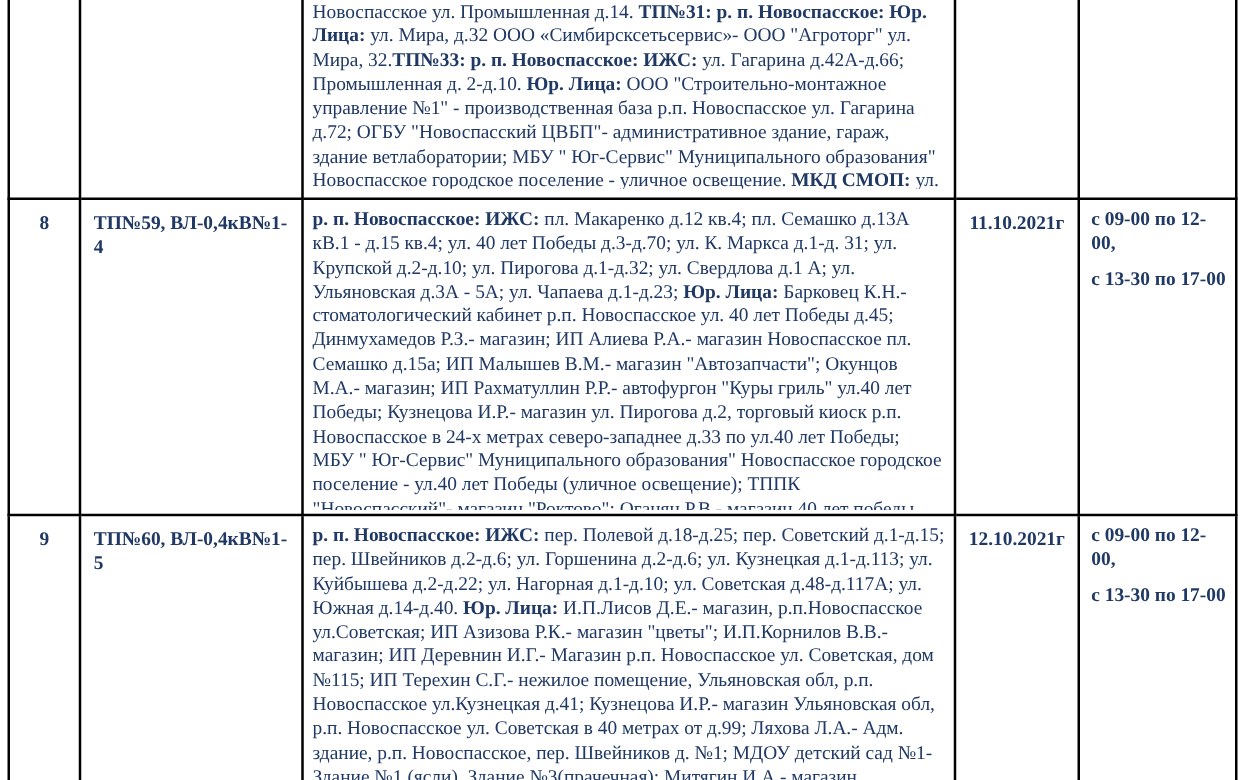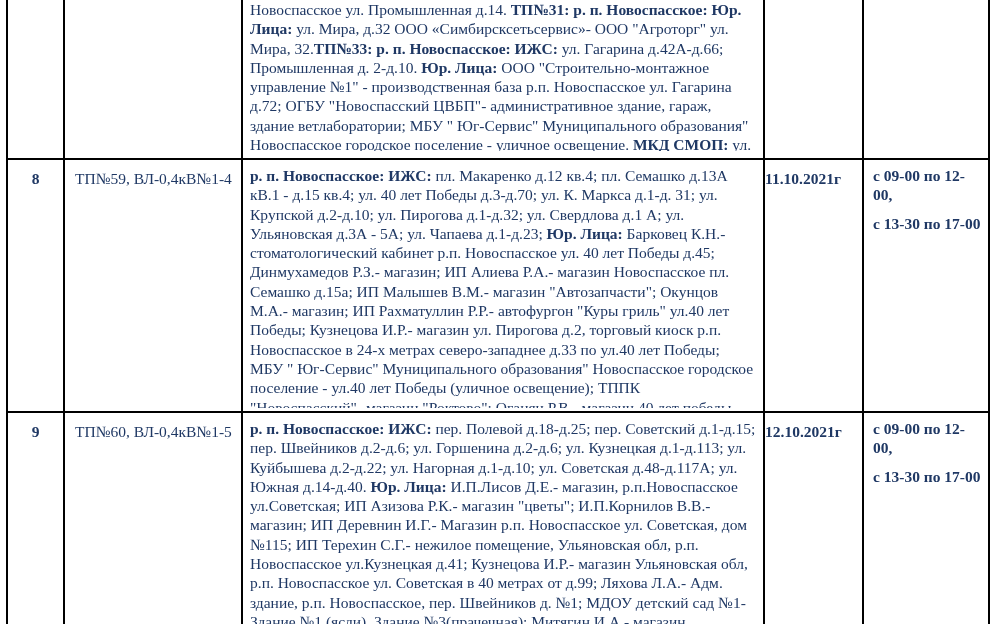--- a/index.html
+++ b/index.html
@@ -9,23 +9,23 @@
     font-family:"Liberation Serif", "DejaVu Serif", serif;
     font-size:15.5px; line-height:19.3px;
   }
   table.sched {
     position:absolute; left:6px; top:-2px;
     border-collapse:collapse; table-layout:fixed;
   }
   table.sched td { border:2px solid #000000; vertical-align:top; padding:0; }
   tr.r1  > td { border-top:none; }
   .c-num  { width:55px;  text-align:center; font-weight:bold; }
-  .c-tp   { width:176px; font-weight:normal; }
+  .c-tp   { width:176px; font-weight:bold; }
   .c-desc { width:520px; }
-  .c-date { width:97px;  font-weight:bold; }
+  .c-date { width:97px;  text-align:center; font-weight:bold; }
   .c-time { width:124px; font-weight:bold;border-radius:11px; }
   .pad-top { padding-top:9px; }
   .c-tp .inner   { padding:9px 6px 0 10px; }
   .c-desc .inner { padding:2px 7px 0 7px; }
   .c-time .inner { padding:6px 6px 0 9px; }
   .c-time .t1 { margin-bottom:9px; }
   .clip-r1   { height:151px; overflow:hidden; }
   .clip-r8   { height:242px; overflow:hidden; }
   .clip-r9   { height:256px; overflow:hidden; }
   .b { font-weight:bold; }

